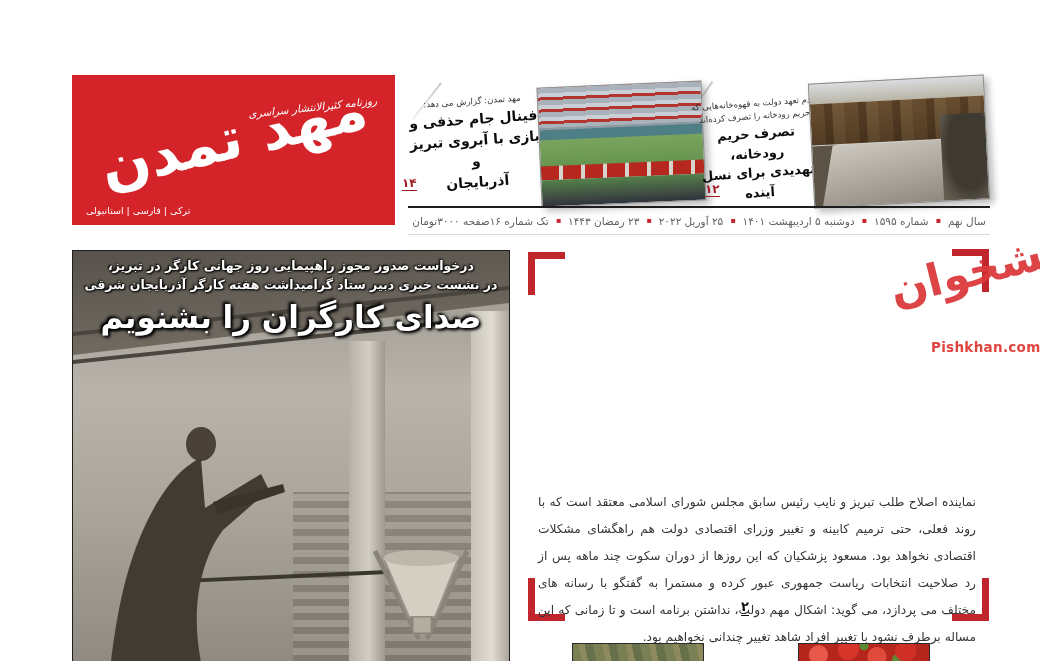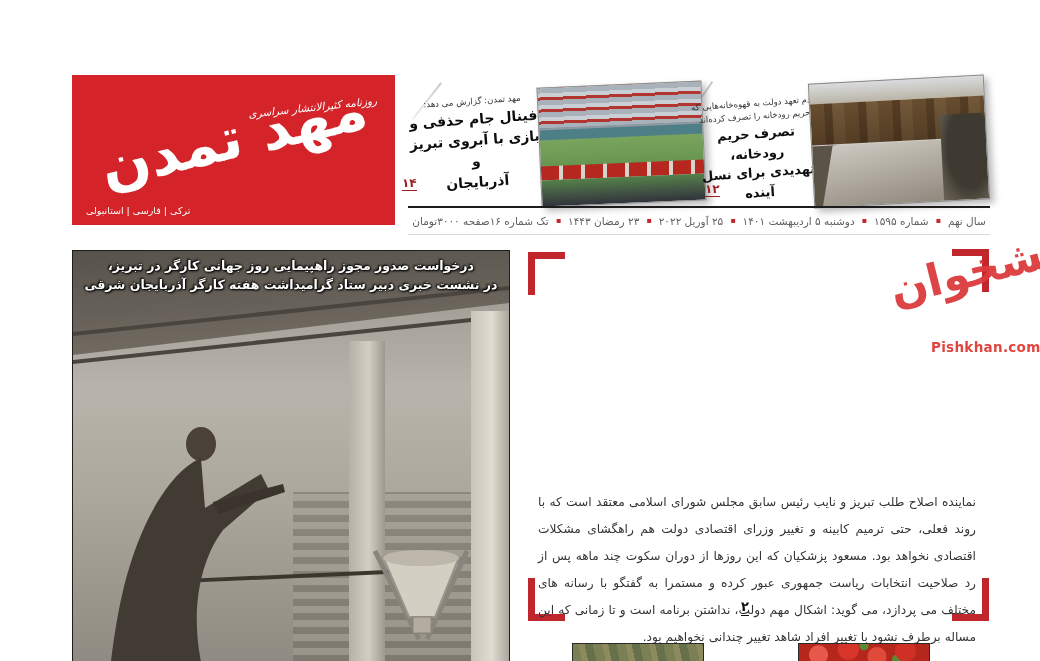--- a/index.html
+++ b/index.html
@@ -203,20 +203,21 @@
       <path d="M140,90 L210,72 L212,80 L146,102 Z" fill="#3a342c"></path>
     </svg>
     <svg class="ps-hopper" viewBox="0 0 104 110">
       <path d="M6,8 L50,96 M98,8 L58,96" stroke="#8a857c" stroke-width="5" fill="none"></path>
       <path d="M14,14 L90,14 L66,74 L40,74 Z" fill="#d4cfc3" stroke="#9a958b" stroke-width="2"></path>
       <ellipse cx="52" cy="15" rx="38" ry="8" fill="#bdb8ab"></ellipse>
       <rect x="44" y="74" width="18" height="16" fill="#b3ada0" stroke="#8a857c"></rect>
     </svg>
     <div class="ps-kicker ps-k1" dir="rtl">درخواست صدور مجوز راهپیمایی روز جهانی کارگر در تبریز،</div>
     <div class="ps-kicker ps-k2" dir="rtl">در نشست خبری دبیر ستاد گرامیداشت هفته کارگر آذربایجان شرقی</div>
+    <div class="ps-headline" dir="rtl">صدای کارگران را بشنویم</div>
   </div>
 
   <div class="bracket br-tl"></div>
   <div class="bracket br-tr"></div>
   <div class="bracket br-bl"></div>
   <div class="bracket br-br"></div>
 
   <p class="lead-body" dir="rtl">نماینده اصلاح طلب تبریز و نایب رئیس سابق مجلس شورای اسلامی معتقد است که با روند فعلی، حتی ترمیم کابینه و تغییر وزرای اقتصادی دولت هم راهگشای مشکلات اقتصادی نخواهد بود. مسعود پزشکیان که این روزها از دوران سکوت چند ماهه پس از رد صلاحیت انتخابات ریاست جمهوری عبور کرده و مستمرا به گفتگو با رسانه های مختلف می پردازد، می گوید: اشکال مهم دولت، نداشتن برنامه است و تا زمانی که این مساله برطرف نشود با تغییر افراد شاهد تغییر چندانی نخواهیم بود.</p>
   <div class="page-ref lead-ref">۲</div>
 

